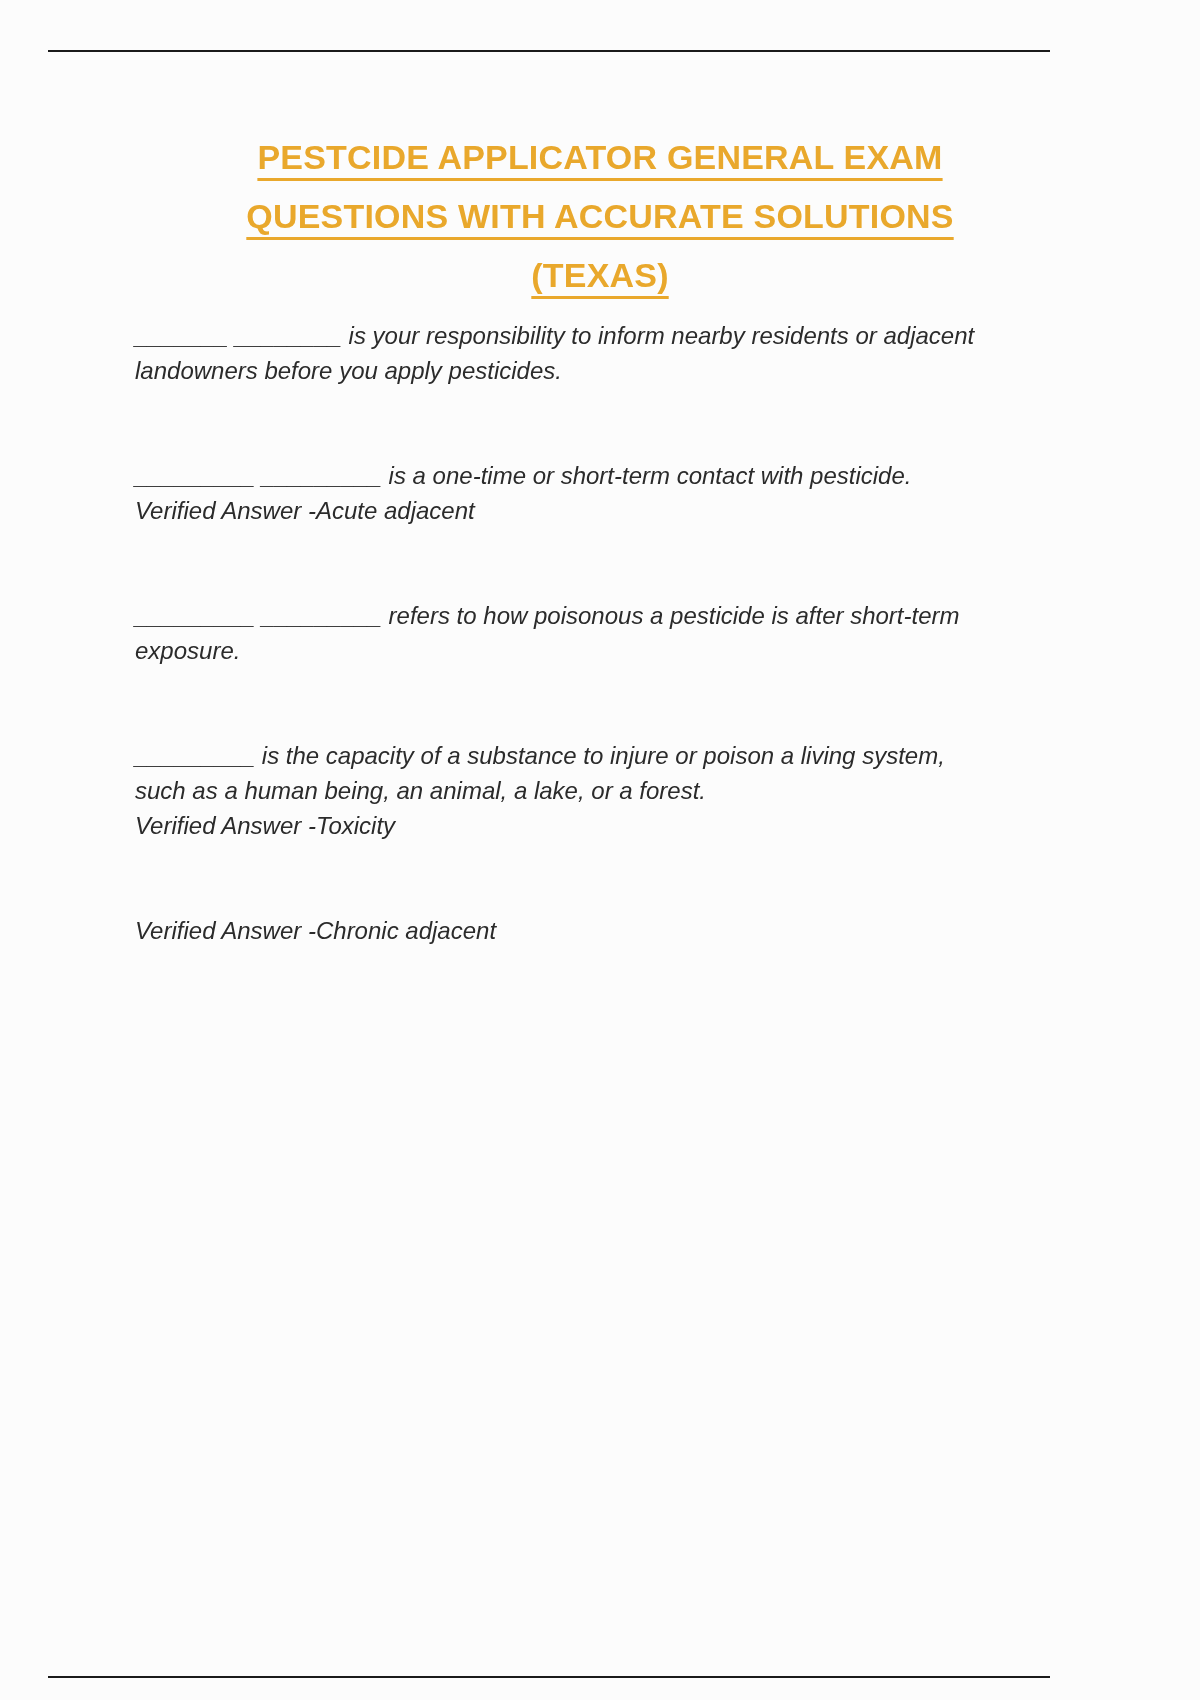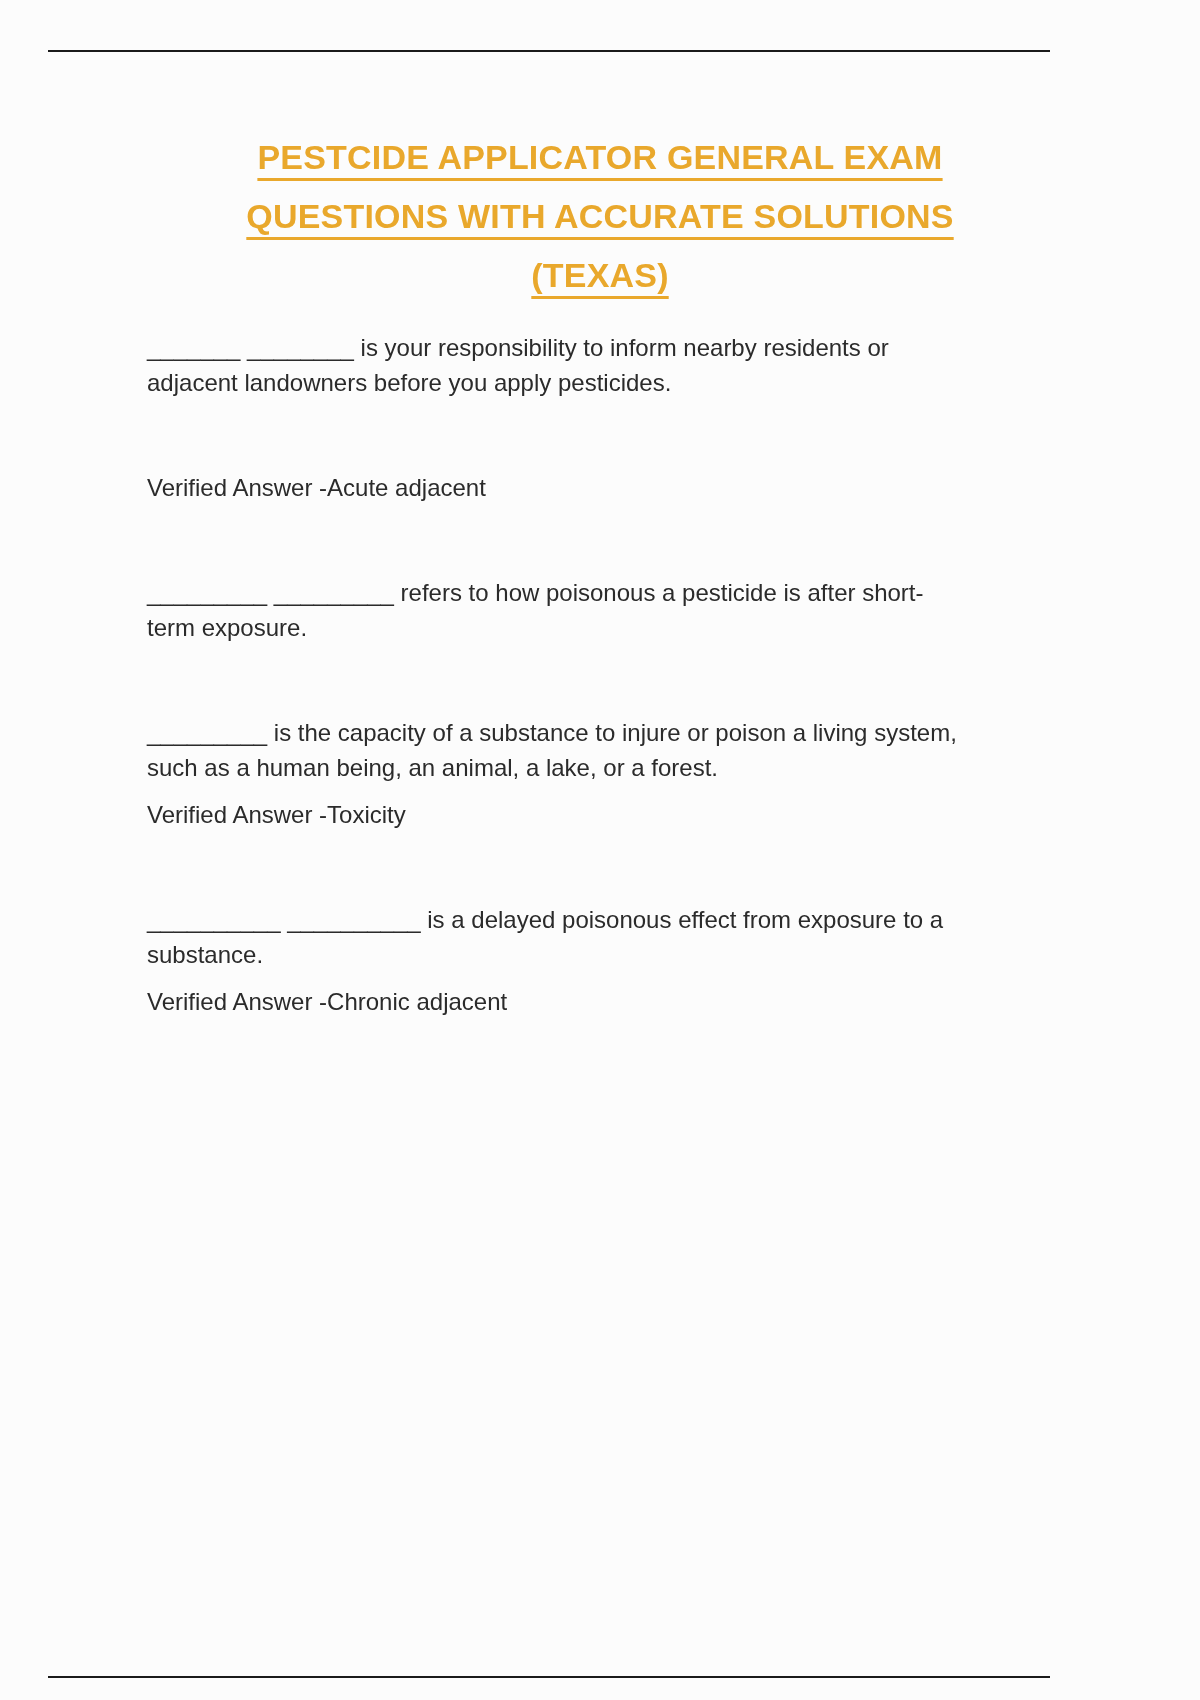--- a/index.html
+++ b/index.html
@@ -55,57 +55,58 @@
     position: absolute;
     top: 318px;
     left: 135px;
     width: 845px;
   }
   .qa-block {
     margin: 0 0 70px 0;
   }
   .qa-question,
   .qa-answer {
-    margin: 12px;
+    margin: 0;
     font-size: 24px;
     line-height: 35px;
     color: #2b2b2b;
+    font-style: italic;
   }
 </style>
 </head>
 <body>
 
 <div class="page-rule top"></div>
 
 <h1 class="doc-title">
   <span class="title-line-wrap"><span class="title-line">PESTCIDE APPLICATOR GENERAL EXAM</span></span>
   <span class="title-line-wrap"><span class="title-line">QUESTIONS WITH ACCURATE SOLUTIONS</span></span>
   <span class="title-line-wrap"><span class="title-line">(TEXAS)</span></span>
 </h1>
 
 <main class="content">
 
   <section class="qa-block">
     <p class="qa-question">_______ ________ is your responsibility to inform nearby residents or adjacent landowners before you apply pesticides.</p>
   </section>
 
   <section class="qa-block">
+    <p class="qa-question">_________ _________ is a one-time or short-term contact with pesticide.</p>
     <p class="qa-answer">Verified Answer -Acute adjacent</p>
   </section>
 
 
   <section class="qa-block">
     <p class="qa-question">_________ _________ refers to how poisonous a pesticide is after short-term exposure.</p>
   </section>
 
   <section class="qa-block">
     <p class="qa-question">_________ is the capacity of a substance to injure or poison a living system, such as a human being, an animal, a lake, or a forest.</p>
     <p class="qa-answer">Verified Answer -Toxicity</p>
   </section>
 
   <section class="qa-block">
-    <p class="qa-question">__________ __________ is a delayed poisonous effect from exposure to a substance.</p>
     <p class="qa-answer">Verified Answer -Chronic adjacent</p>
   </section>
 
 </main>
 
 <div class="page-rule bottom"></div>
 
 </body></html>

